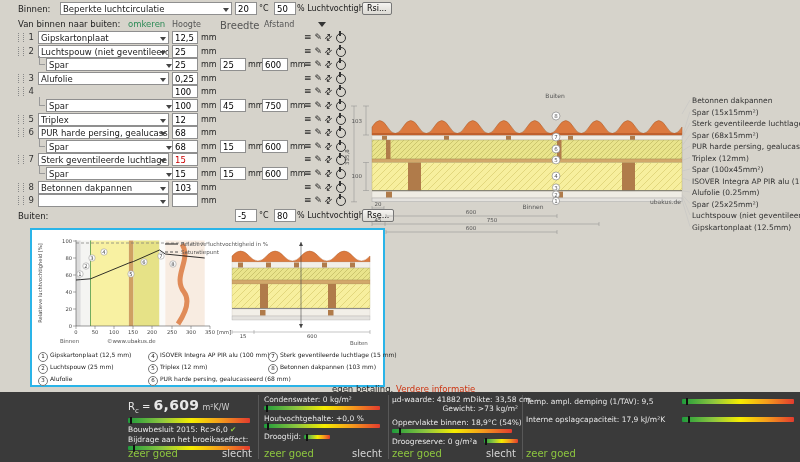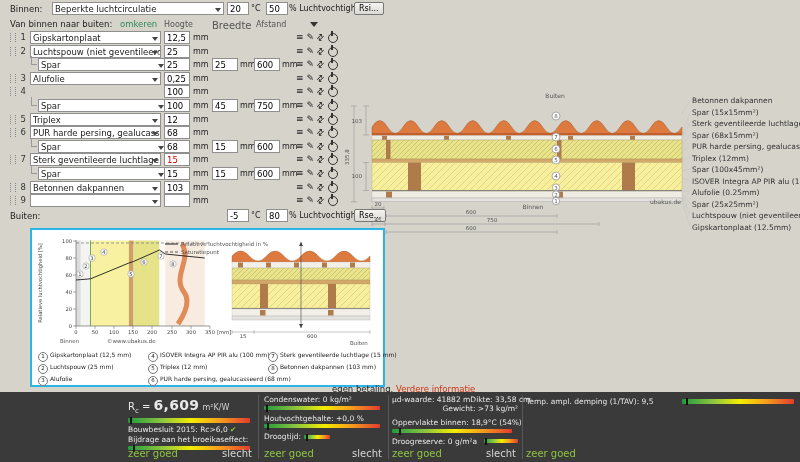--- a/index.html
+++ b/index.html
@@ -1,20 +1,20 @@
 <!DOCTYPE html>
 <html><head>
 <meta charset="utf-8">
 <style>
   html,body{margin:0;padding:0}
   body{font-family:"DejaVu Sans",sans-serif;background:#fff}
   #app{position:relative;width:800px;height:462px;background:#d6d3cb;overflow:hidden;font-size:9px;color:#222}
 
   
-  .hdr,.crow2,.lrow{position:absolute;left:8px;width:420px;height:14px}
+  .hdr,.crow2,.lrow{position:absolute;left:16px;width:420px;height:14px}
   .hdr span,.crow2 span,.lrow span{position:absolute;white-space:nowrap}
   .sel{position:absolute;height:13px;background:#fff;border:1px solid #8f8f8f;font-size:8.5px;line-height:12px;padding:0 11px 0 2px;white-space:nowrap;overflow:hidden;box-sizing:border-box;cursor:pointer}
   .car{position:absolute;right:2px;top:5px;width:0;height:0;border:3px solid transparent;border-top:4px solid #444}
   .inp{position:absolute;height:13px;border:1px solid #8f8f8f;background:#fff;font-family:"DejaVu Sans",sans-serif;font-size:8.5px;padding:0 2px;box-sizing:border-box}
   .inp.red{color:#cc0000}
   .btn{position:absolute;left:346px;top:0;height:13px;border:1px solid #777;background:linear-gradient(#f5f4f1,#dcdad4);font-family:"DejaVu Sans",sans-serif;font-size:8px;line-height:9px;padding:0 4px;border-radius:2px;cursor:pointer}
   .lblBin{left:2px;top:2px;font-size:8.5px}
   .hsel{left:44px;top:0;width:172px}
   .tinp{left:219px;width:22px}
   .degC{left:243px;top:2px;font-size:8px}
@@ -612,19 +612,25 @@
         </div>
     </div>
 
     <div class="rcol colD">
       <div class="drow">
           <span>Temp. ampl. demping (1/TAV): 9,5</span>
           <span class="gbar" style="width:112px">
             <i class="mk" style="left:4%"></i>
           </span>
         </div>
+      <div class="drow">
+          <span>Interne opslagcapaciteit: 17,9 kJ/m²K</span>
+          <span class="gbar" style="width:112px">
+            <i class="mk" style="left:5%"></i>
+          </span>
+        </div>
       <div class="scale">
           <span class="good">zeer goed</span>
         </div>
     </div>
   </div>
 
 </div>
 
 </body></html>

